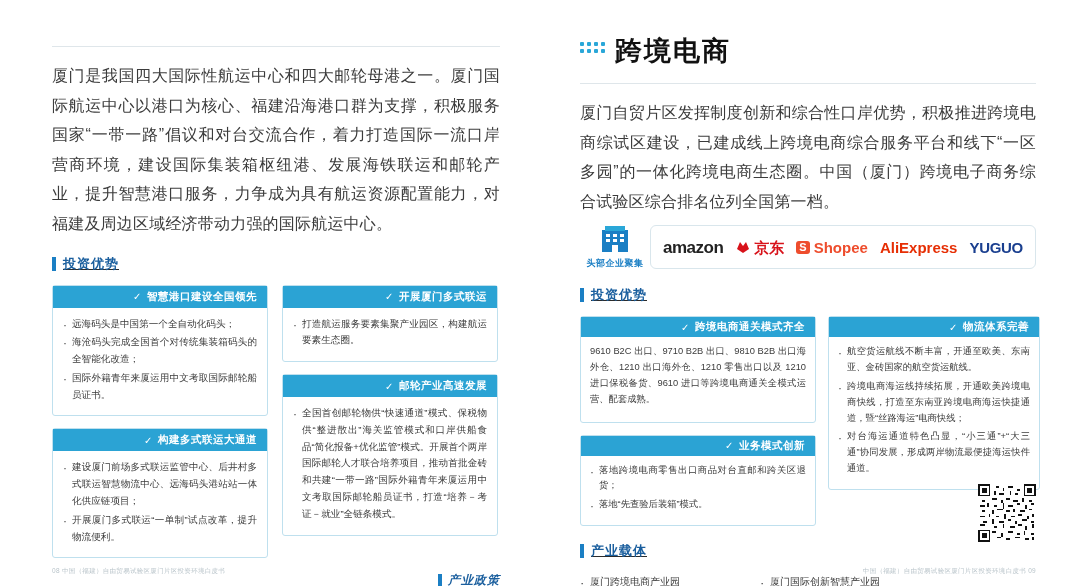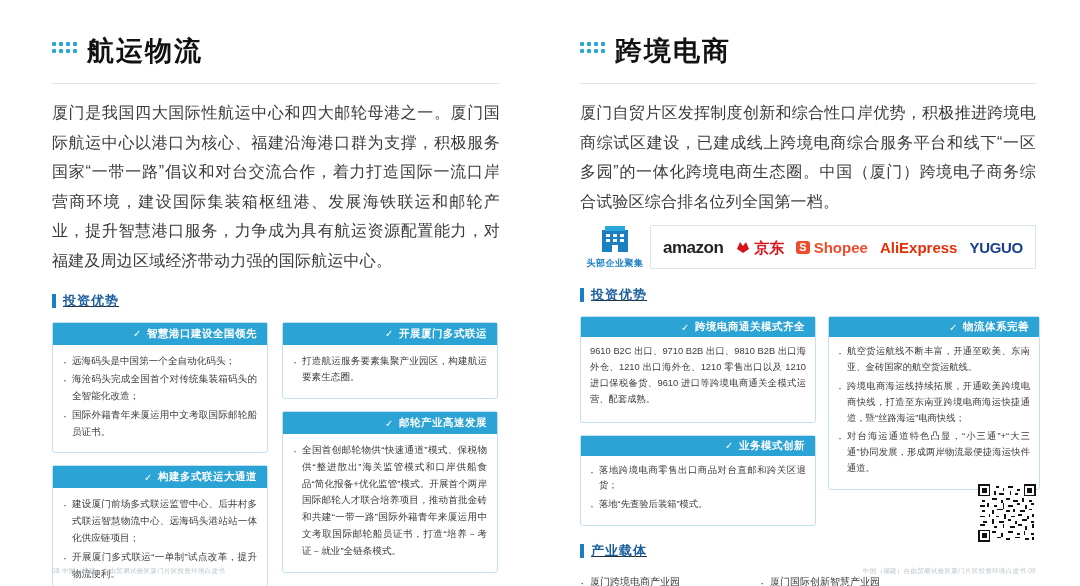--- a/index.html
+++ b/index.html
@@ -55,21 +55,21 @@
   .policy .txt{font-size:12px;font-weight:700;color:#1b5f9e;letter-spacing:1px;}
 
   .qr{width:66px;height:66px;margin-left:auto;margin-top:6px;}
   .qr-r{width:58px;height:58px;}
 
   
   .brands{display:flex;align-items:center;gap:0;margin:8px 0 4px 0;}
   .brand-tag{display:flex;flex-direction:column;align-items:center;width:70px;flex:none;}
   .brand-tag .label{font-size:9px;color:#1b7fc4;font-weight:700;margin-top:3px;letter-spacing:.5px;}
   .brand-strip{flex:1;display:flex;align-items:center;justify-content:space-around;
-      border:1px solid #d9e6ec;border-radius:1px;height:42px;padding:0 6px;background:#fff;}
+      border:1px solid #d9e6ec;border-radius:6px;height:42px;padding:0 6px;background:#fff;}
   .bz{font-size:15px;font-weight:700;line-height:1;white-space:nowrap;}
   .amazon{color:#222;font-size:17px;font-weight:700;letter-spacing:-.5px;}
   .jd{color:#d8121a;display:flex;align-items:center;gap:3px;}
   .shopee{color:#ee4d2d;display:flex;align-items:center;gap:4px;}
   .shopee .sbox{background:#ee4d2d;color:#fff;border-radius:3px;padding:1px 3px;font-size:11px;}
   .ali{color:#e62e04;font-size:15px;}
   .yuguo{color:#1a3f8f;font-size:15px;letter-spacing:-.3px;}
 
   
   .two-col-r{display:flex;gap:12px;align-items:flex-start;}
@@ -95,33 +95,20 @@
 
   .qr-wrap-r{position:absolute;right:44px;bottom:40px;}
 </style>
 </head>
 <body>
 
 <div class="page">
 
   <div class="col col-left">
 
-    <div class="sec-head">
-      <span class="dots">
-        <i></i>
-          <i></i>
-          <i></i>
-          <i></i>
-          <i></i>
-          <i></i>
-          <i></i>
-          <i></i>
-      </span>
-      <span class="sec-title">航运物流</span>
-    </div>
 
     <div class="rule"></div>
 
     <div class="para">厦门是我国四大国际性航运中心和四大邮轮母港之一。厦门国际航运中心以港口为核心、福建沿海港口群为支撑，积极服务国家“一带一路”倡议和对台交流合作，着力打造国际一流口岸营商环境，建设国际集装箱枢纽港、发展海铁联运和邮轮产业，提升智慧港口服务，力争成为具有航运资源配置能力，对福建及周边区域经济带动力强的国际航运中心。</div>
 
     <div class="sub-head">
       <span class="bar"></span>
       <span class="txt">投资优势</span>
     </div>
 

